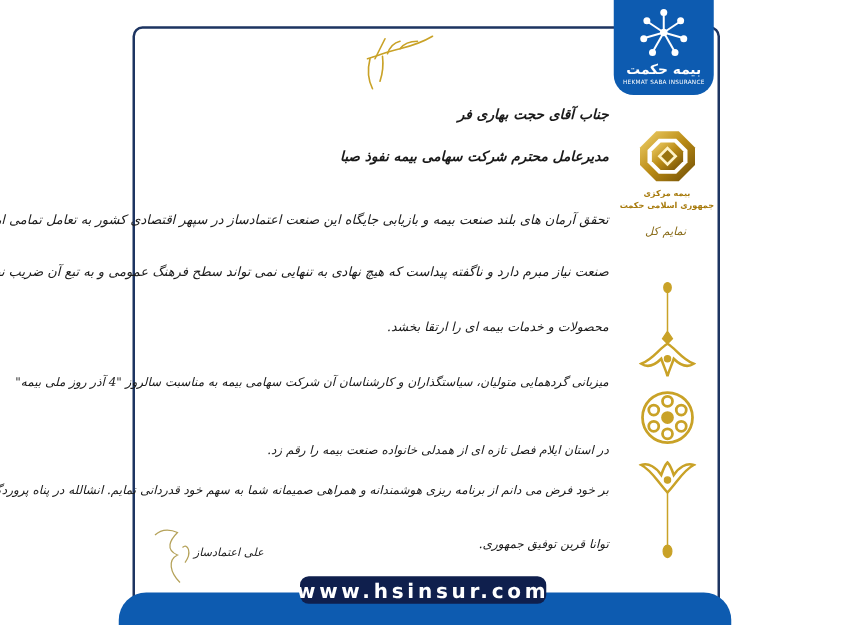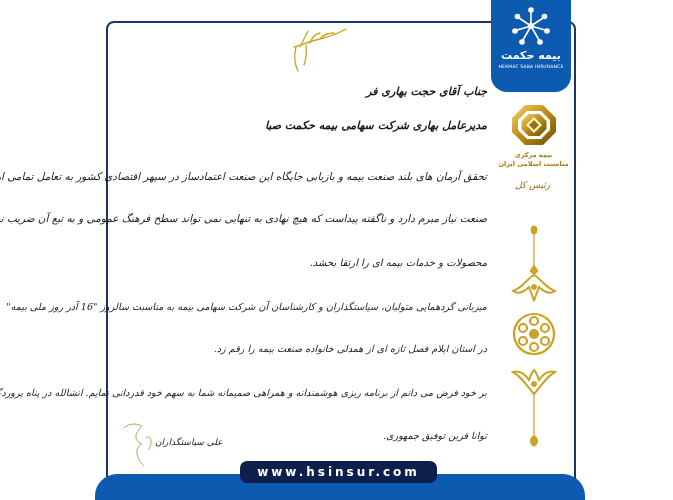--- a/index.html
+++ b/index.html
@@ -1,32 +1,32 @@
 <!DOCTYPE html>
 <html><head>
 <meta charset="utf-8">
 <style>
   html, body { margin:0; padding:0; }
   body { width:673px; height:500px; background:#ffffff; position:relative; overflow:hidden; font-family:"DejaVu Serif", serif; }
   .frame { position:absolute; left:106px; top:21px; width:470px; height:520px; border:2px solid #1d3461; border-radius:8px; box-sizing:border-box; }
-  .logo { position:absolute; left:491px; top:0; width:80px; height:92px; background:#0d5bb0; border-radius:0 0 16px 16px; display:flex; flex-direction:column; align-items:center; justify-content:flex-start; }
+  .logo { position:absolute; left:491px; top:0; width:80px; height:76px; background:#0d5bb0; border-radius:0 0 16px 16px; display:flex; flex-direction:column; align-items:center; justify-content:flex-start; }
   .logo .mark { margin-top:6px; width:44px; height:40px; }
   .logo .fa { color:#fff; font-family:"DejaVu Sans", sans-serif; font-weight:bold; font-size:11px; margin-top:3px; direction:rtl; }
   .logo .en { color:#fff; font-family:"DejaVu Sans", sans-serif; font-size:4.6px; letter-spacing:0.2px; margin-top:2px; }
   .basmala { position:absolute; left:290px; top:25px; width:60px; height:48px; }
   .text { position:absolute; right:186px; direction:rtl; text-align:center; color:#1a1a1a; font-style:italic; font-size:11px; line-height:1; white-space:nowrap; }
   .text.bold { font-weight:bold; }
   .emblem { position:absolute; left:511px; top:104px; width:46px; height:42px; }
   .emb-cap { position:absolute; left:495px; width:77px; text-align:center; color:#a77a0c; font-family:"DejaVu Sans", sans-serif; font-size:6.5px; font-weight:bold; direction:rtl; }
   .role { position:absolute; left:510px; top:180px; width:45px; text-align:center; color:#8a6d1c; font-style:italic; font-size:9px; direction:rtl; }
   .orn { position:absolute; }
   .sign-name { position:absolute; left:155px; top:437px; font-style:italic; font-size:9px; color:#222; direction:rtl; }
   .signature { position:absolute; left:120px; top:420px; width:40px; height:50px; }
   .footer-bar { position:absolute; left:95px; top:474px; width:490px; height:40px; background:#0d5bb0; border-radius:22px 22px 0 0; }
-  .url { position:absolute; left:240px; top:461px; width:197px; height:22px; background:#0f1f4d; border-radius:7px; color:#fff; font-family:"DejaVu Sans", sans-serif; font-weight:bold; font-size:12px; letter-spacing:3px; display:flex; align-items:center; justify-content:center; }
+  .url { position:absolute; left:240px; top:461px; width:197px; height:22px; background:#0f1f4d; border-radius:7px; color:#fff; font-family:"DejaVu Sans", sans-serif; font-weight:bold; font-size:16px; letter-spacing:3px; display:flex; align-items:center; justify-content:center; }
 </style>
 </head>
 <body>
 
 <div class="frame"></div>
 
 <div class="logo">
   <svg class="mark" viewBox="0 0 44 40">
     <g fill="#ffffff">
       <circle cx="22" cy="20" r="3"></circle>
@@ -58,46 +58,46 @@
     <path d="M4 22 C12 20, 20 16, 30 14 C38 12, 46 10, 56 4"></path>
     <path d="M10 22 C14 14, 16 10, 18 6"></path>
     <path d="M20 18 C22 12, 26 9, 30 8"></path>
     <path d="M30 14 C33 10, 38 8, 44 8"></path>
     <path d="M6 22 C4 30, 4 38, 8 46"></path>
     <path d="M16 20 C17 28, 16 34, 14 40"></path>
   </g>
 </svg>
 
 <div class="text bold" style="top:86px;font-size:11px;">جناب آقای حجت بهاری فر</div>
-<div class="text bold" style="top:120px;font-size:11px;">مدیرعامل بهاری شرکت سهامی بیمه حکمت صبا</div>
+<div class="text bold" style="top:120px;font-size:11px;">مدیرعامل محترم شرکت سهامی بیمه نفوذ صبا</div>
 <div class="text" style="top:171px;font-size:10.4px;">تحقق آرمان های بلند صنعت بیمه و بازیابی جایگاه این صنعت اعتمادساز در سپهر اقتصادی کشور به تعامل تمامی ارکان</div>
 <div class="text" style="top:213px;font-size:10.4px;">صنعت نیاز مبرم دارد و ناگفته پیداست که هیچ نهادی به تنهایی نمی تواند سطح فرهنگ عمومی و به تبع آن ضریب نفوذ</div>
 <div class="text" style="top:258px;font-size:10px;">محصولات و خدمات بیمه ای را ارتقا بخشد.</div>
-<div class="text" style="top:302px;font-size:9.6px;">میزبانی گردهمایی متولیان، سیاستگذاران و کارشناسان آن شرکت سهامی بیمه به مناسبت سالروز "16 آذر روز ملی بیمه"</div>
-<div class="text" style="top:344px;font-size:9.6px;">در استان ایلام فصل تازه ای از همدلی خانواده صنعت بیمه را رقم زد.</div>
+<div class="text" style="top:302px;font-size:9.6px;">میزبانی گردهمایی متولیان، سیاستگذاران و کارشناسان آن شرکت سهامی بیمه به مناسبت سالروز "4 آذر روز ملی بیمه"</div>
+<div class="text" style="top:356px;font-size:9.6px;">در استان ایلام فصل تازه ای از همدلی خانواده صنعت بیمه را رقم زد.</div>
 <div class="text" style="top:388px;font-size:9.6px;">بر خود فرض می دانم از برنامه ریزی هوشمندانه و همراهی صمیمانه شما به سهم خود قدردانی نمایم. انشالله در پناه پروردگار</div>
 <div class="text" style="top:431px;font-size:9.6px;">توانا قرین توفیق جمهوری.</div>
 
 <svg class="emblem" viewBox="0 0 46 42">
   <defs>
     <linearGradient id="g1" x1="0" y1="0" x2="1" y2="1">
       <stop offset="0" stop-color="#f2d36b"></stop>
       <stop offset="0.5" stop-color="#b98a14"></stop>
       <stop offset="1" stop-color="#6e4d06"></stop>
     </linearGradient>
   </defs>
   <path d="M14 1 L32 1 L45 14 L45 28 L32 41 L14 41 L1 28 L1 14 Z" fill="url(#g1)"></path>
   <path d="M16 7 L30 7 L39 16 L39 26 L30 35 L16 35 L7 26 L7 16 Z" fill="#ffffff"></path>
   <path d="M17.5 10 L28.5 10 L35.5 17 L35.5 25 L28.5 32 L17.5 32 L10.5 25 L10.5 17 Z" fill="url(#g1)"></path>
   <path d="M23 13 L31 21 L23 29 L15 21 Z" fill="#fff4c9"></path>
   <path d="M23 16 L28 21 L23 26 L18 21 Z" fill="#9a7410"></path>
 </svg>
 <div class="emb-cap" style="top:151px;">بیمه مرکزی</div>
-<div class="emb-cap" style="top:160px;">مناسبت اسلامی ایران</div>
-<div class="role">رئیس کل</div>
+<div class="emb-cap" style="top:160px;">جمهوری اسلامی حکمت</div>
+<div class="role">نمایم کل</div>
 
 <svg class="orn" style="left:511px;top:225px;width:46px;height:80px;" viewBox="0 0 46 80">
   <g fill="#c9a227" stroke="#c9a227">
     <ellipse cx="23" cy="5" rx="3" ry="4"></ellipse>
     <line x1="23" y1="9" x2="23" y2="40" stroke-width="1.2"></line>
     <path d="M23 40 L27 46 L23 50 L19 46 Z"></path>
     <path d="M23 50 C30 54, 34 62, 44 66 C38 70, 32 66, 28 62 C26 68, 24 72, 23 76 C22 72, 20 68, 18 62 C14 66, 8 70, 2 66 C12 62, 16 54, 23 50 Z" fill="none" stroke-width="2"></path>
     <circle cx="23" cy="62" r="2.5"></circle>
   </g>
 </svg>
@@ -118,16 +118,16 @@
     <path d="M2 4 C8 2, 14 6, 18 12 C20 6, 22 3, 23 2 C24 3, 26 6, 28 12 C32 6, 38 2, 44 4 C36 8, 32 16, 23 26 C14 16, 10 8, 2 4 Z" fill="none" stroke-width="2"></path>
     <circle cx="23" cy="16" r="2.5"></circle>
     <line x1="23" y1="26" x2="23" y2="68" stroke-width="1.2"></line>
     <ellipse cx="23" cy="73" rx="3.5" ry="5"></ellipse>
   </g>
 </svg>
 
 <svg class="signature" viewBox="0 0 40 50">
   <path d="M4 8 C10 2, 18 4, 22 6 C16 12, 12 20, 22 24 C14 28, 16 38, 24 46 M26 18 C30 14, 34 22, 28 30" fill="none" stroke="#b5a25a" stroke-width="1"></path>
 </svg>
-<div class="sign-name">علی سیاستگذاران</div>
+<div class="sign-name">علی اعتمادساز</div>
 
 <div class="footer-bar"></div>
 <div class="url">www.hsinsur.com</div>
 
 </body></html>

